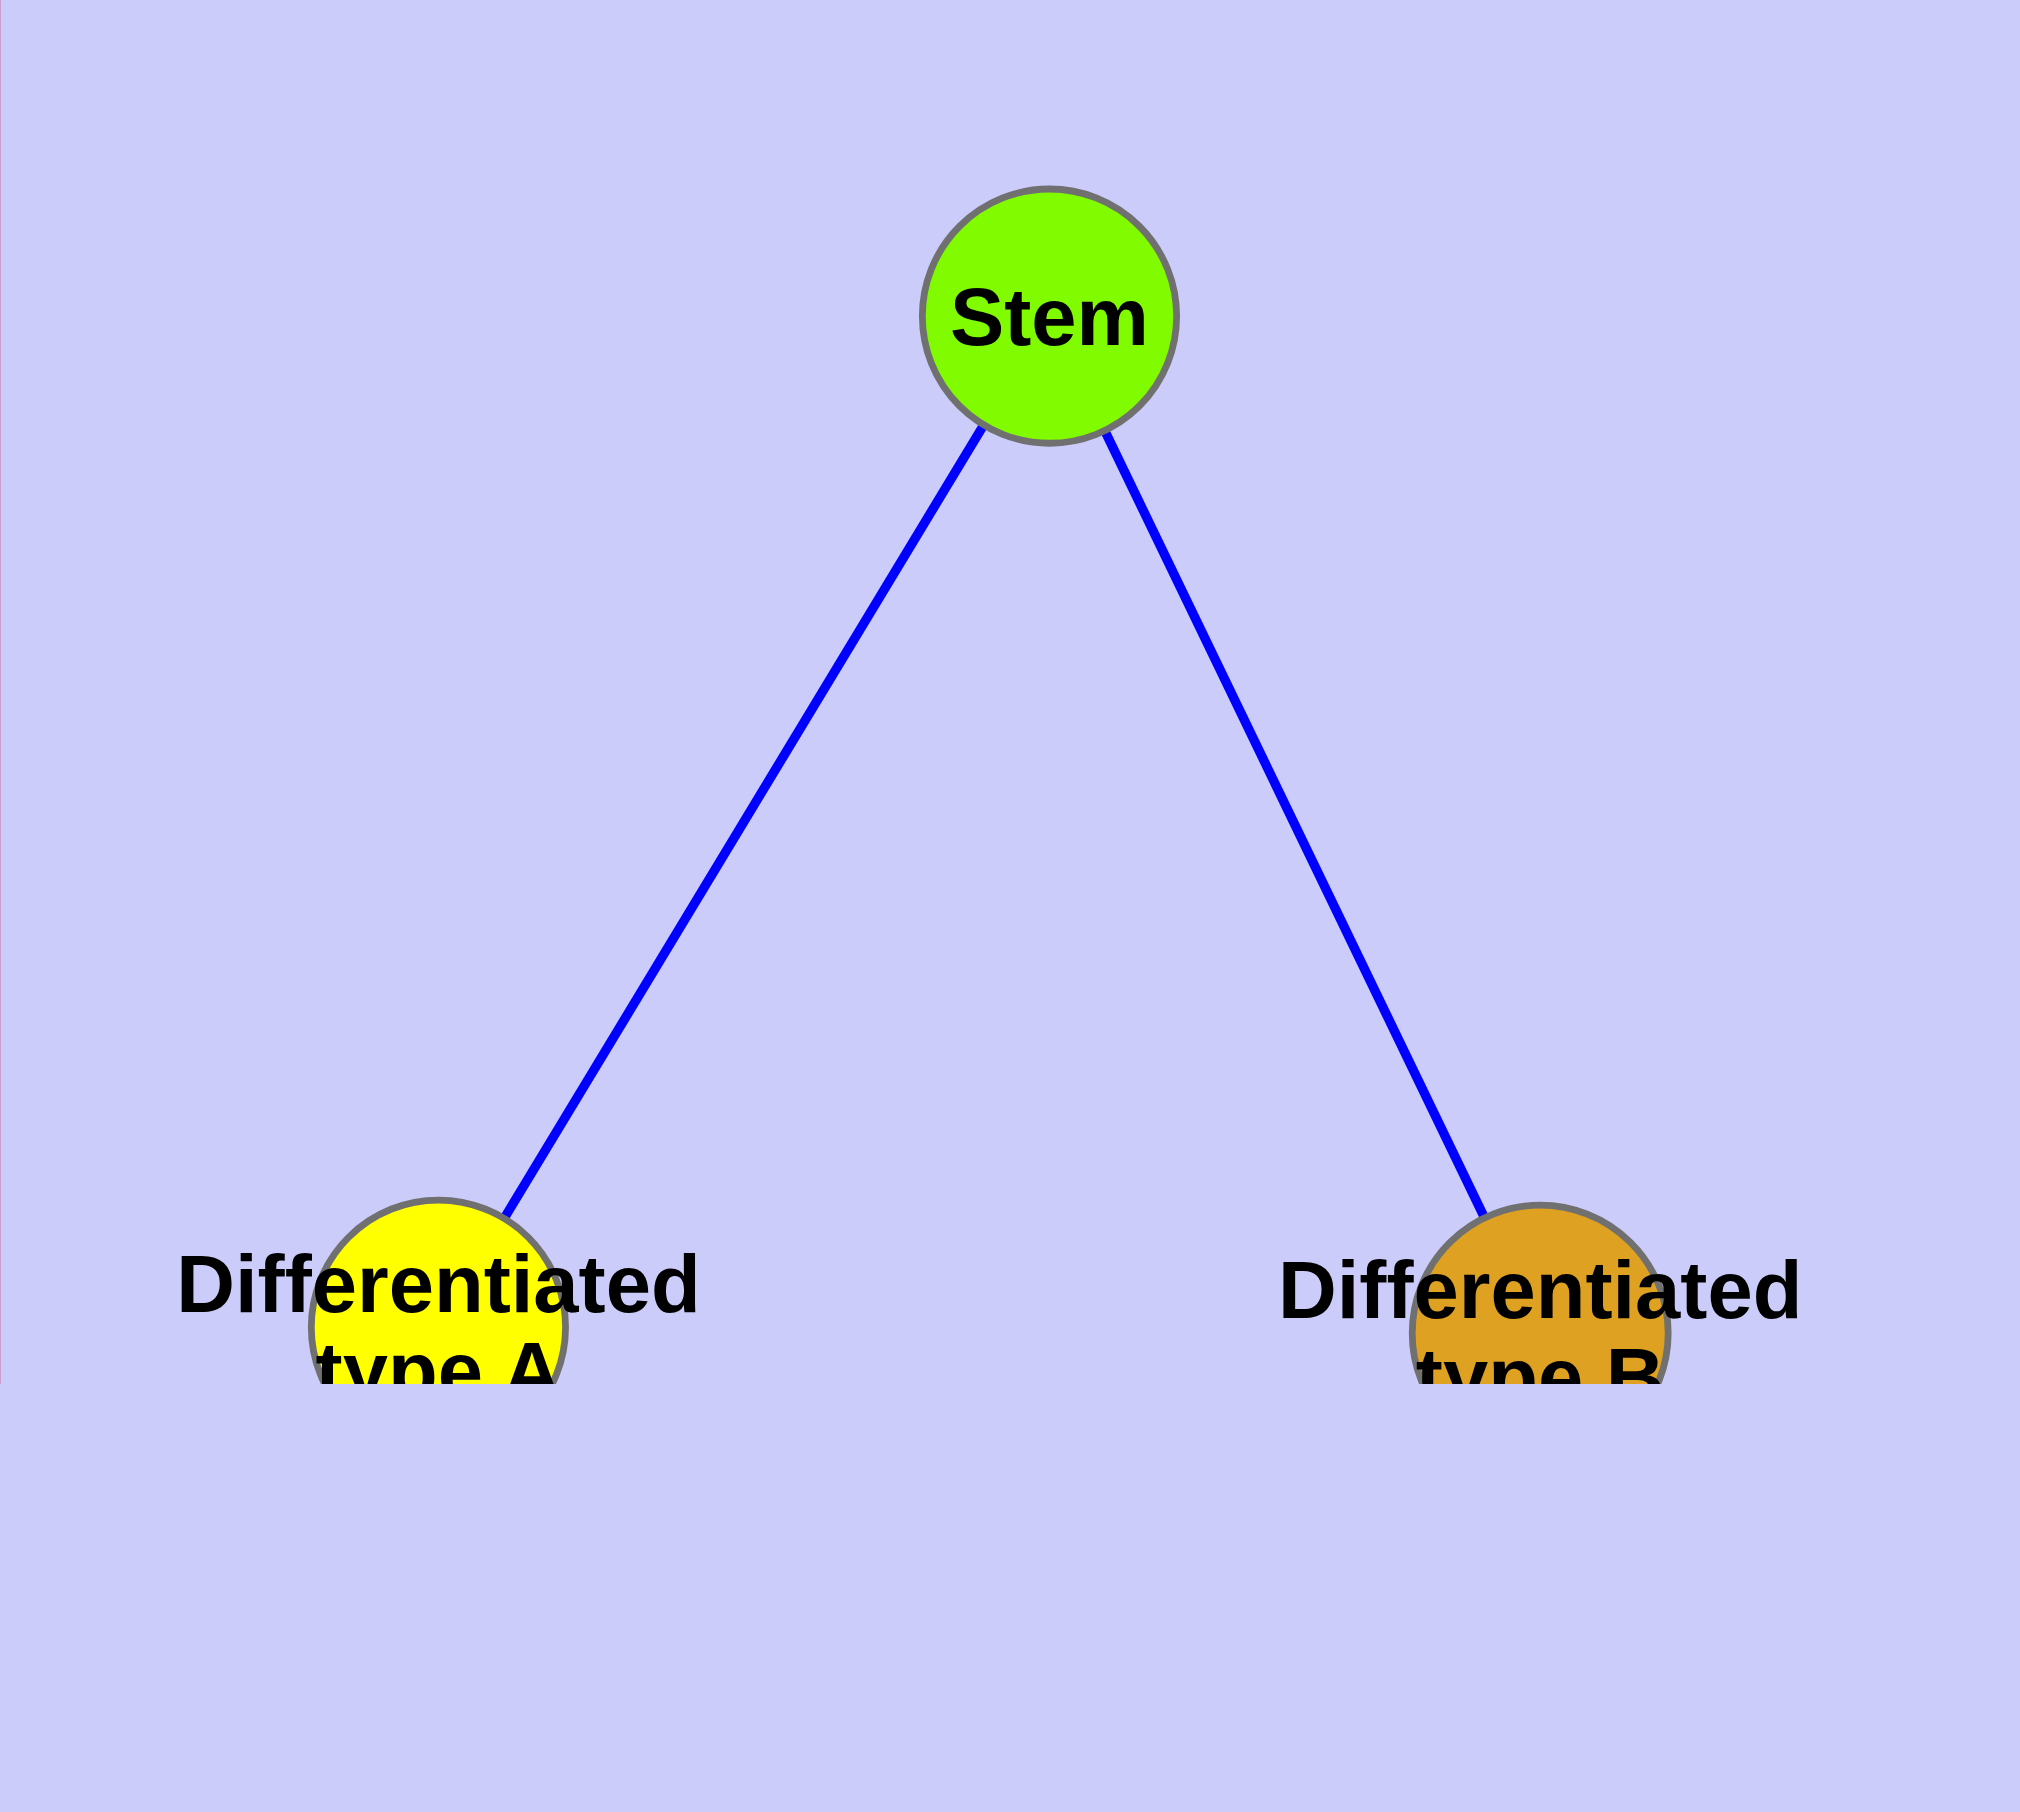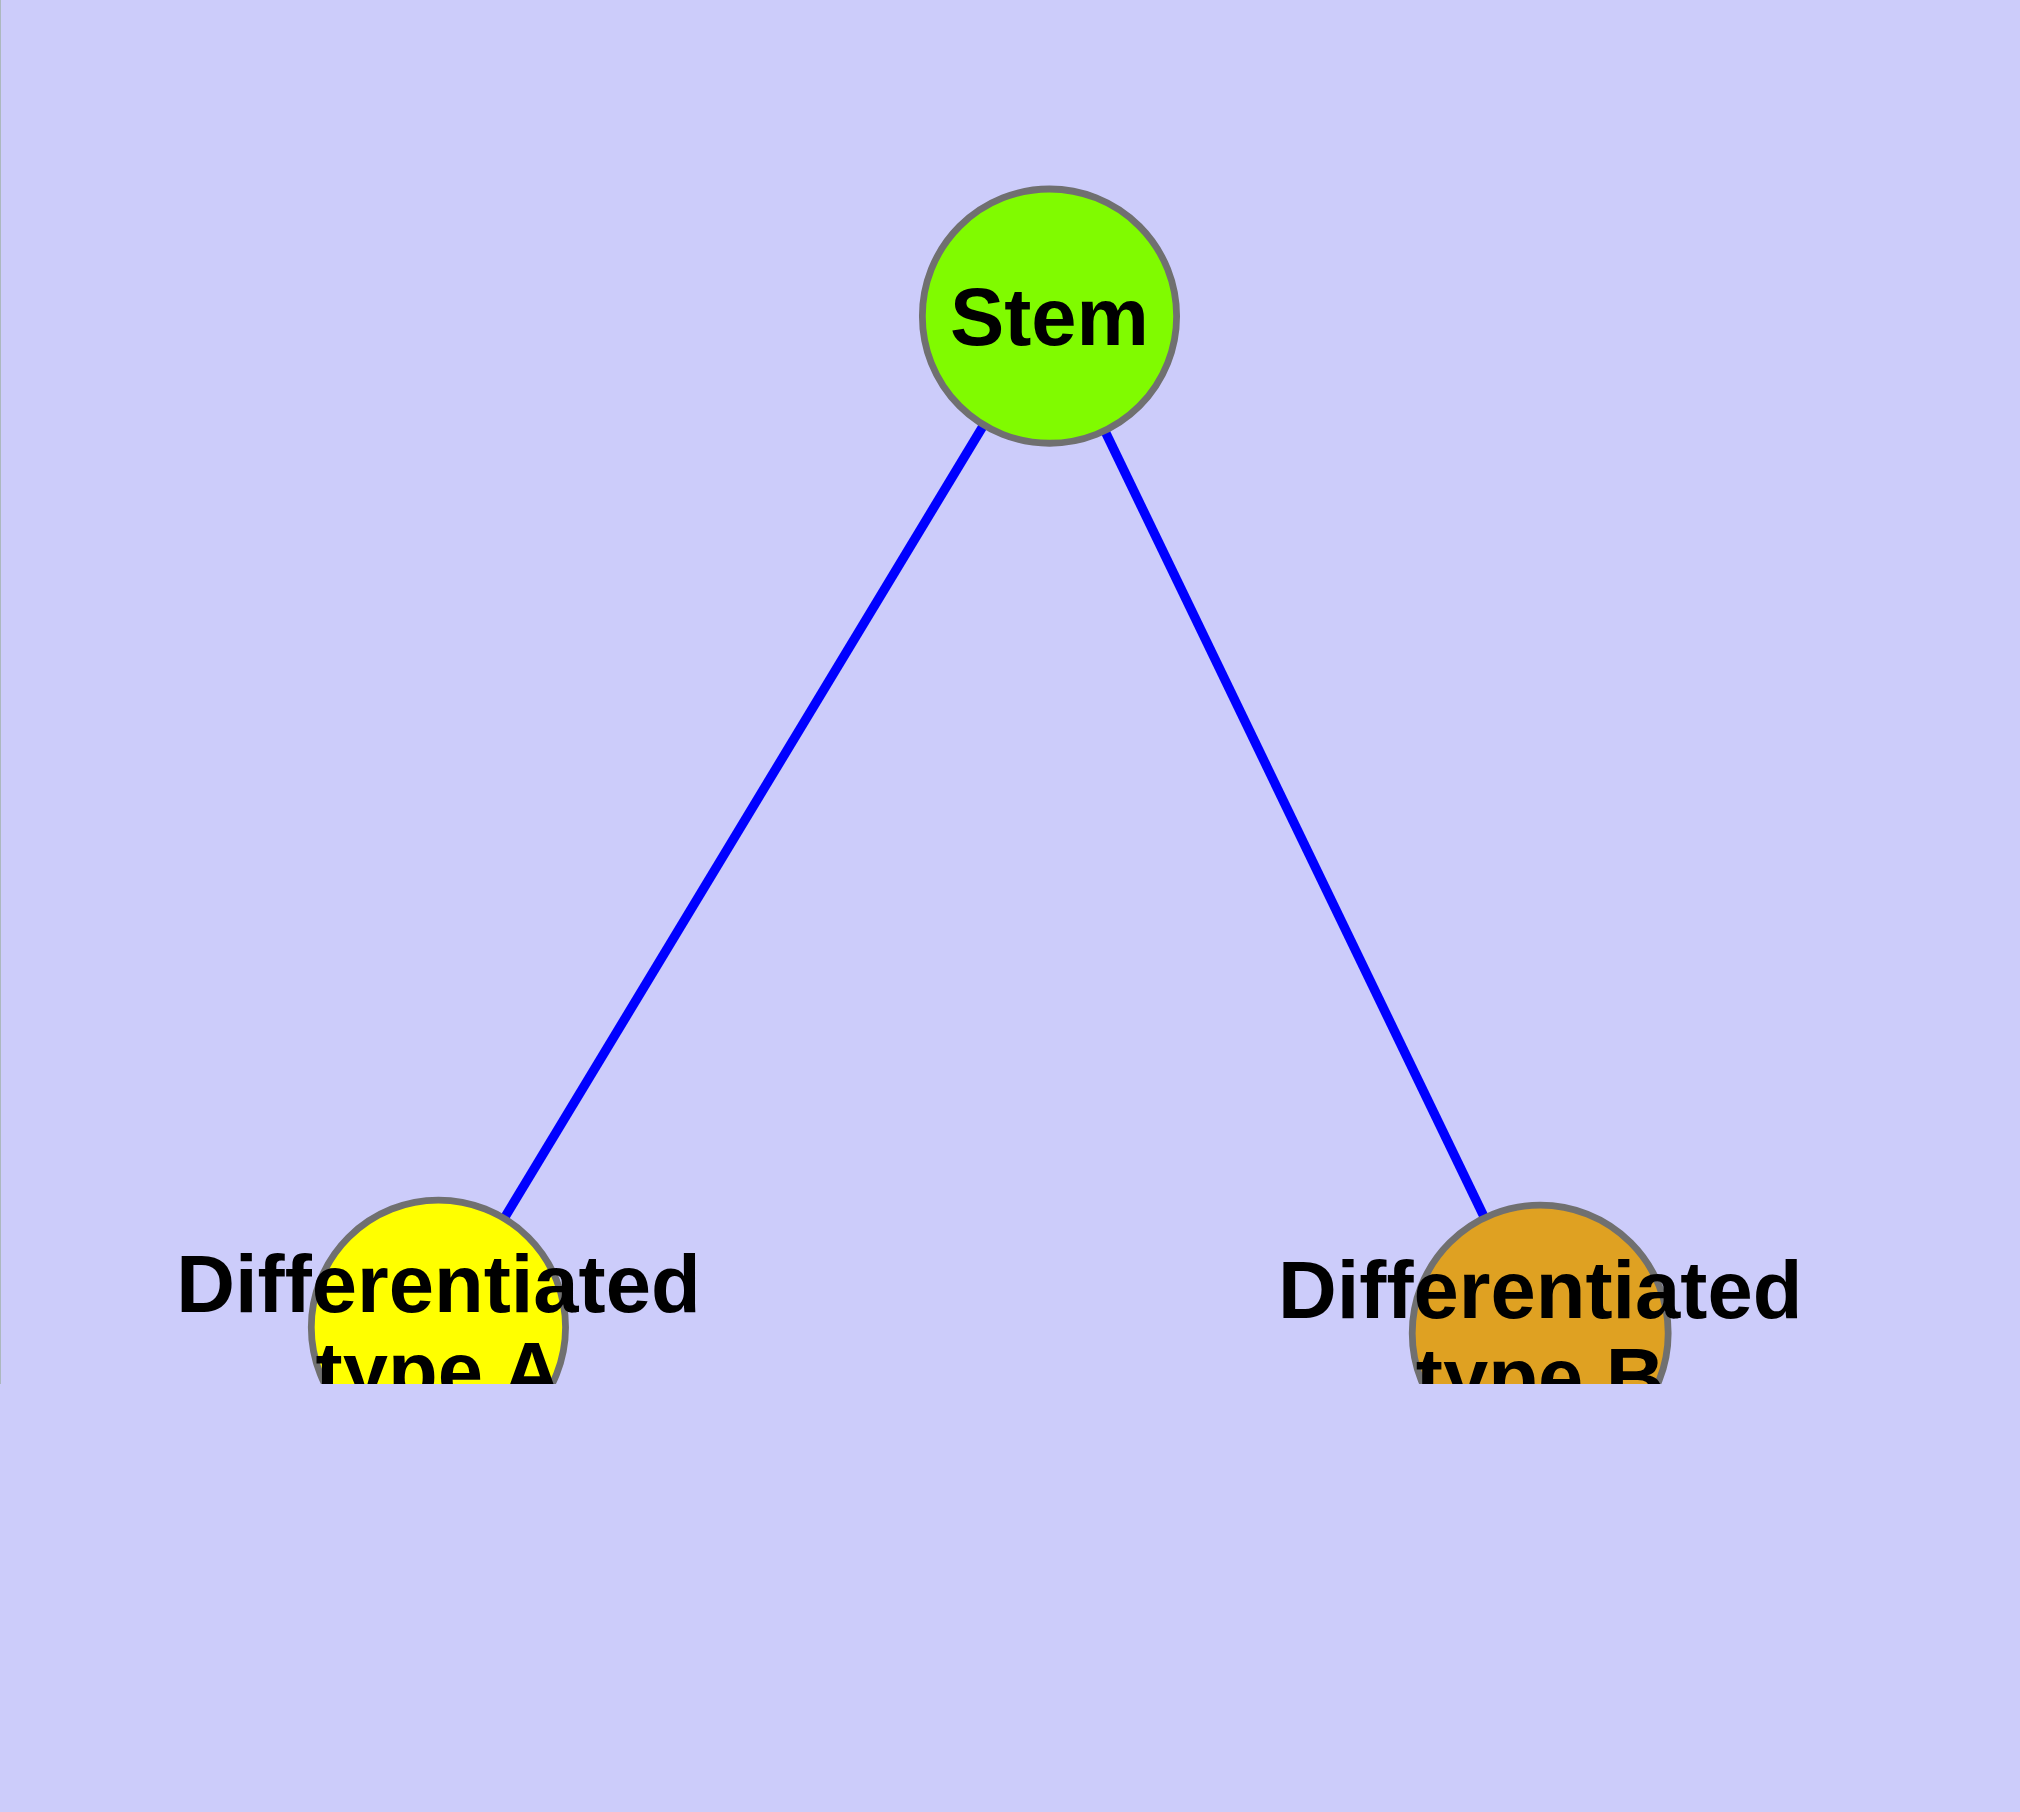--- a/index.html
+++ b/index.html
@@ -4,21 +4,21 @@
 <style>
   html, body {
     margin: 0;
     padding: 0;
     background: #ccccfa;
   }
   #canvas {
     position: relative;
     width: 2021px;
     height: 1384px;
-    background: #4d7c0f;
+    background: #be185d;
     overflow: hidden;
     font-family: "Liberation Sans", sans-serif;
     text-align: center;
   }
   #graph-svg {
     position: absolute;
     left: 0;
     top: 0;
     width: 2021px;
     height: 1812px;

